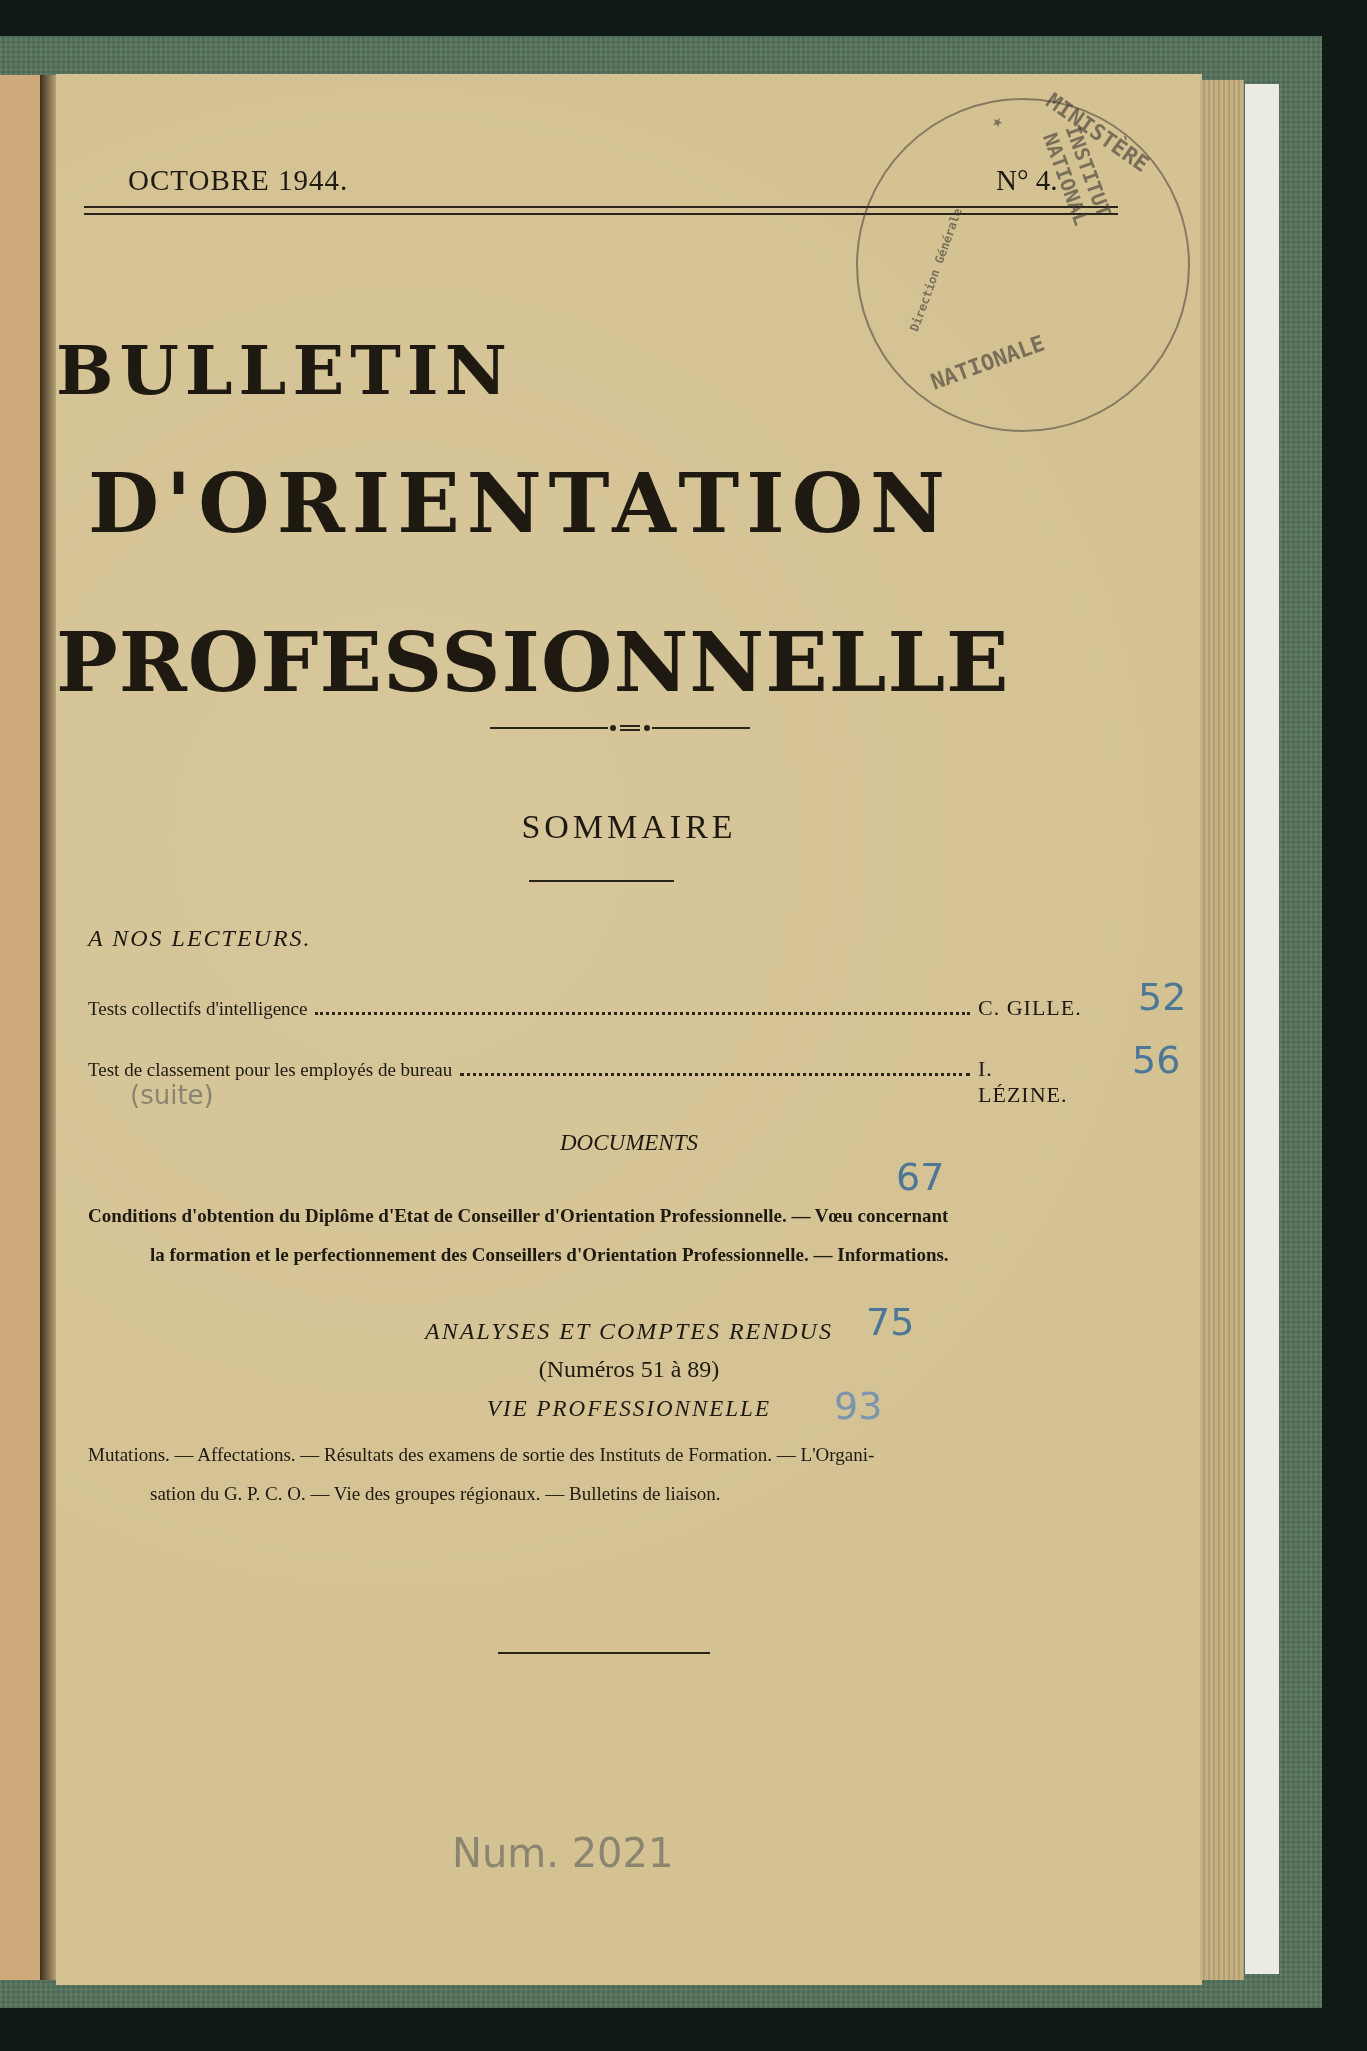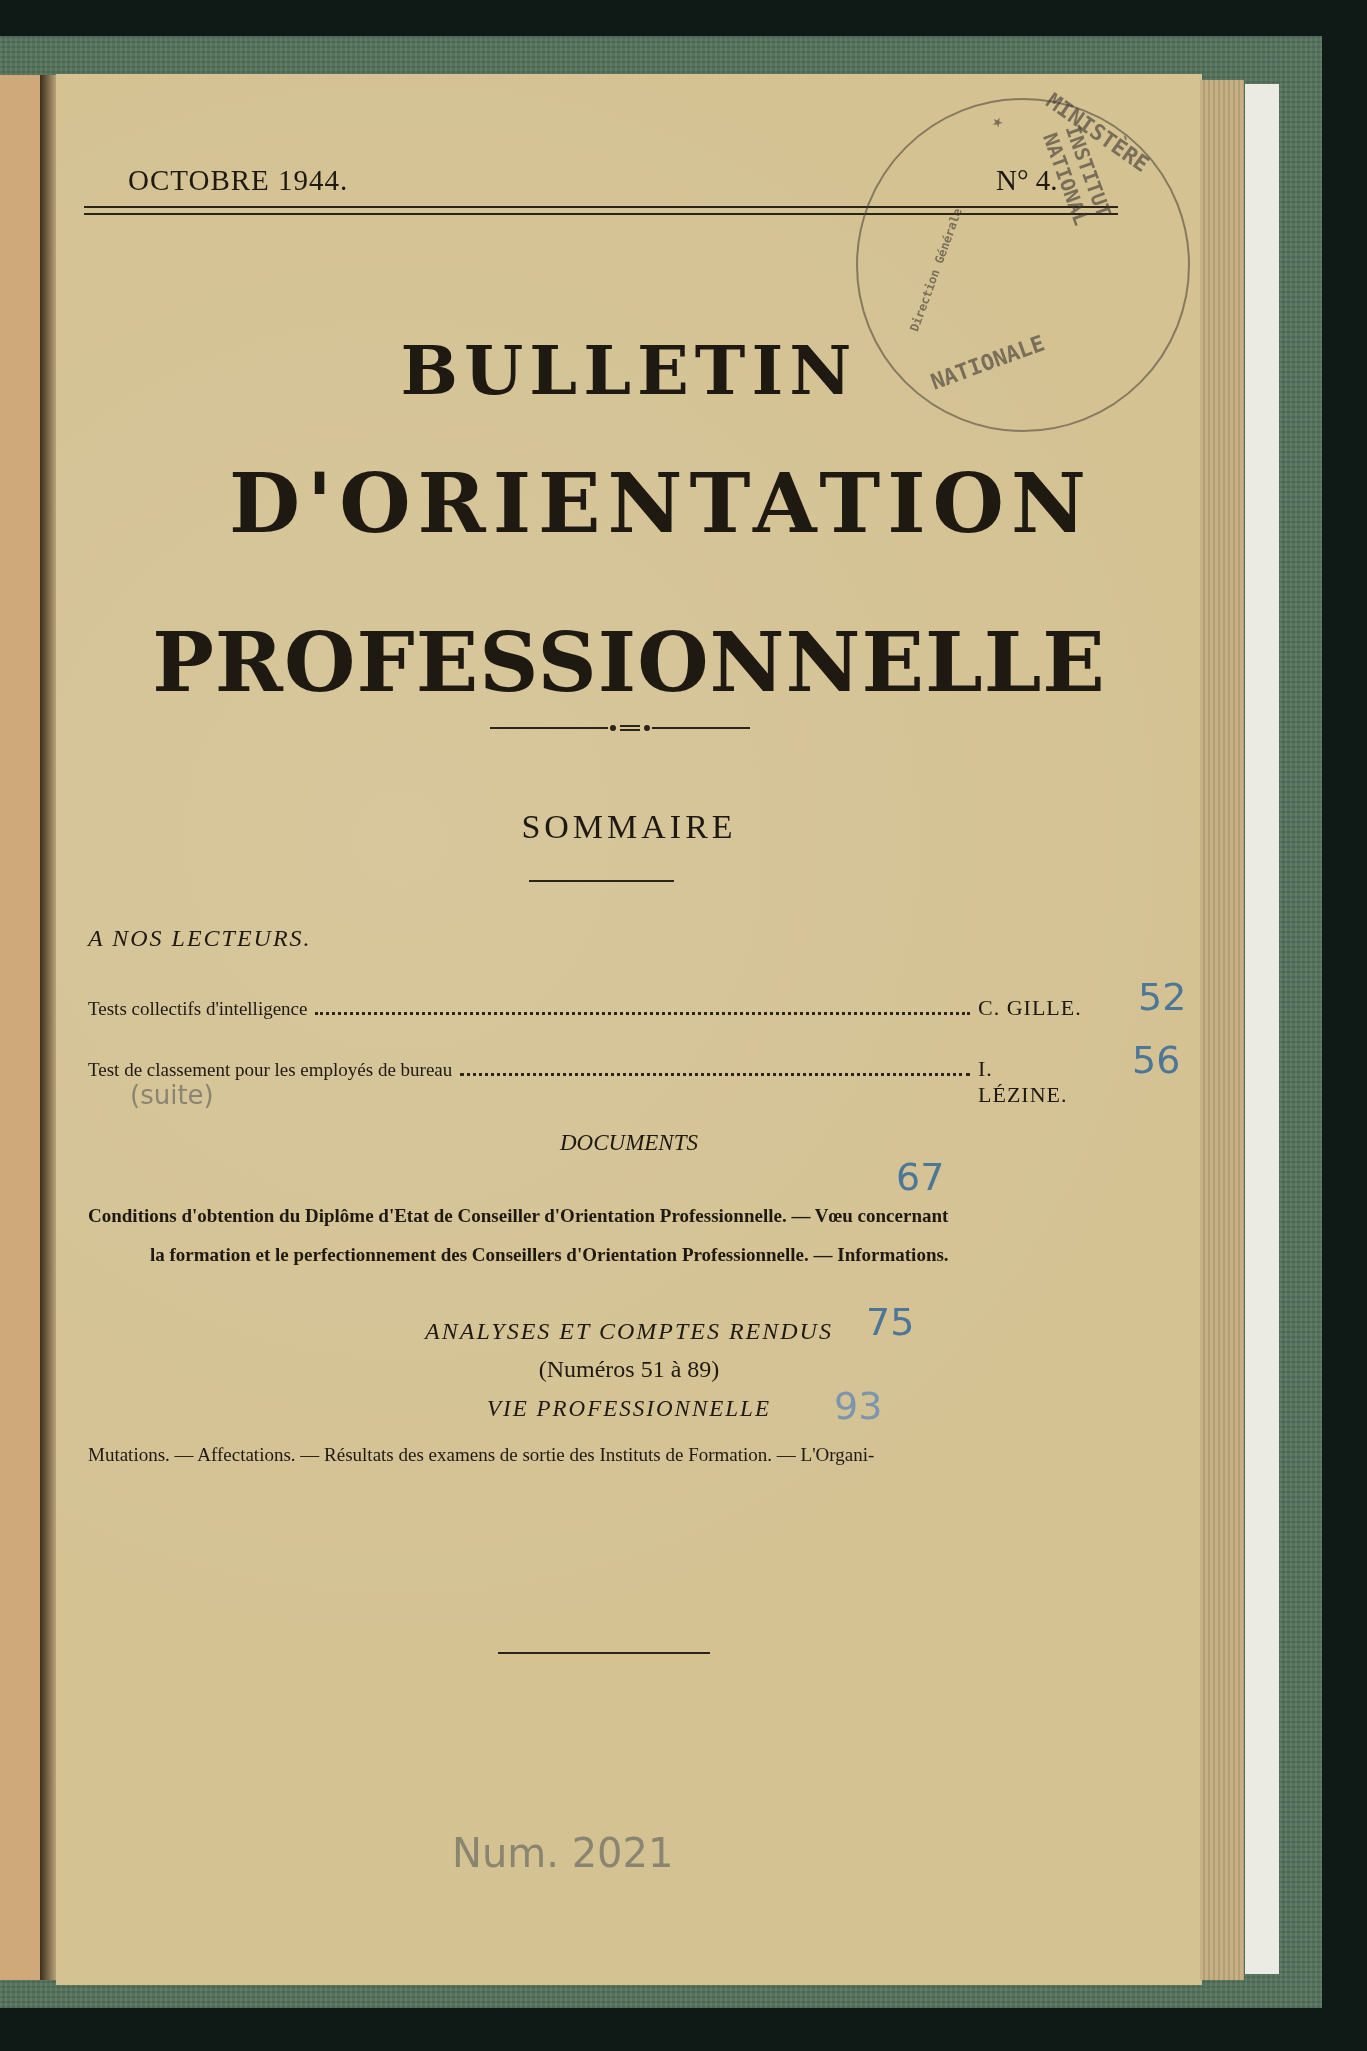--- a/index.html
+++ b/index.html
@@ -9,21 +9,21 @@
   .flap{position:absolute;left:0;top:75px;width:46px;height:1905px;background:#cfa979;}
   .gutter{position:absolute;left:40px;top:75px;width:18px;height:1905px;background:linear-gradient(90deg,#3a2d1b,#8f7b57 60%,#c9b286);}
   .page{position:absolute;left:56px;top:74px;width:1146px;height:1911px;background:#d4c293;
     background-image:radial-gradient(circle at 30% 40%,rgba(255,255,255,.08),transparent 60%);}
   .edges{position:absolute;left:1200px;top:80px;width:44px;height:1900px;background:repeating-linear-gradient(90deg,#c6b184 0 3px,#b39d72 3px 5px);}
   .sheet{position:absolute;left:1245px;top:84px;width:34px;height:1890px;background:#ecebe3;}
   .abs{position:absolute;}
   .hdr-date{left:128px;top:164px;font-size:29px;letter-spacing:1px;}
   .hdr-no{left:996px;top:164px;font-size:29px;}
   .hdr-rule{left:84px;top:206px;width:1034px;height:5px;border-top:2px solid #2a241a;border-bottom:2px solid #2a241a;}
-  .title{width:1146px;left:56px;text-align:center;font-weight:bold;font-family:"DejaVu Serif",serif;}
+  .title{width:1146px;left:56px;text-align:left;font-weight:bold;font-family:"DejaVu Serif",serif;}
   .t1{top:330px;font-size:68px;letter-spacing:6px;}
   .t2{top:455px;font-size:82px;letter-spacing:7px;padding-left:32px;}
   .t3{top:585px;font-size:82px;letter-spacing:1px;margin-top:29px;}
   .orn{left:490px;top:724px;width:260px;height:8px;}
   .orn .l{position:absolute;top:3px;height:2px;background:#2a241a;}
   .somm{left:56px;width:1146px;text-align:center;top:808px;font-size:34px;letter-spacing:4px;}
   .somm-rule{left:529px;top:880px;width:145px;height:2px;background:#2a241a;}
   .ital{font-style:italic;}
   .lect{left:88px;top:925px;font-size:24px;letter-spacing:2px;}
   .toc{left:88px;width:1000px;font-size:19px;display:flex;align-items:baseline;}
@@ -107,17 +107,18 @@
 </div>
 
 <div class="abs center acr ital">ANALYSES ET COMPTES RENDUS</div>
 <div class="abs hand" style="left:866px;top:1300px;">75</div>
 <div class="abs center num">(Numéros 51 à 89)</div>
 <div class="abs center vie ital">VIE PROFESSIONNELLE</div>
 <div class="abs hand" style="left:834px;top:1384px;color:#7a95ad;">93</div>
 
 <div class="abs para" style="top:1435px;">
   <div>Mutations. — Affectations. — Résultats des examens de sortie des Instituts de Formation. — L'Organi-</div>
+  <div class="ind">sation du G. P. C. O. — Vie des groupes régionaux. — Bulletins de liaison.</div>
 </div>
 
 <div class="abs end-rule"></div>
 
 <div class="abs pencil" style="left:452px;top:1830px;">Num. 2021</div>
 
 </body></html>

